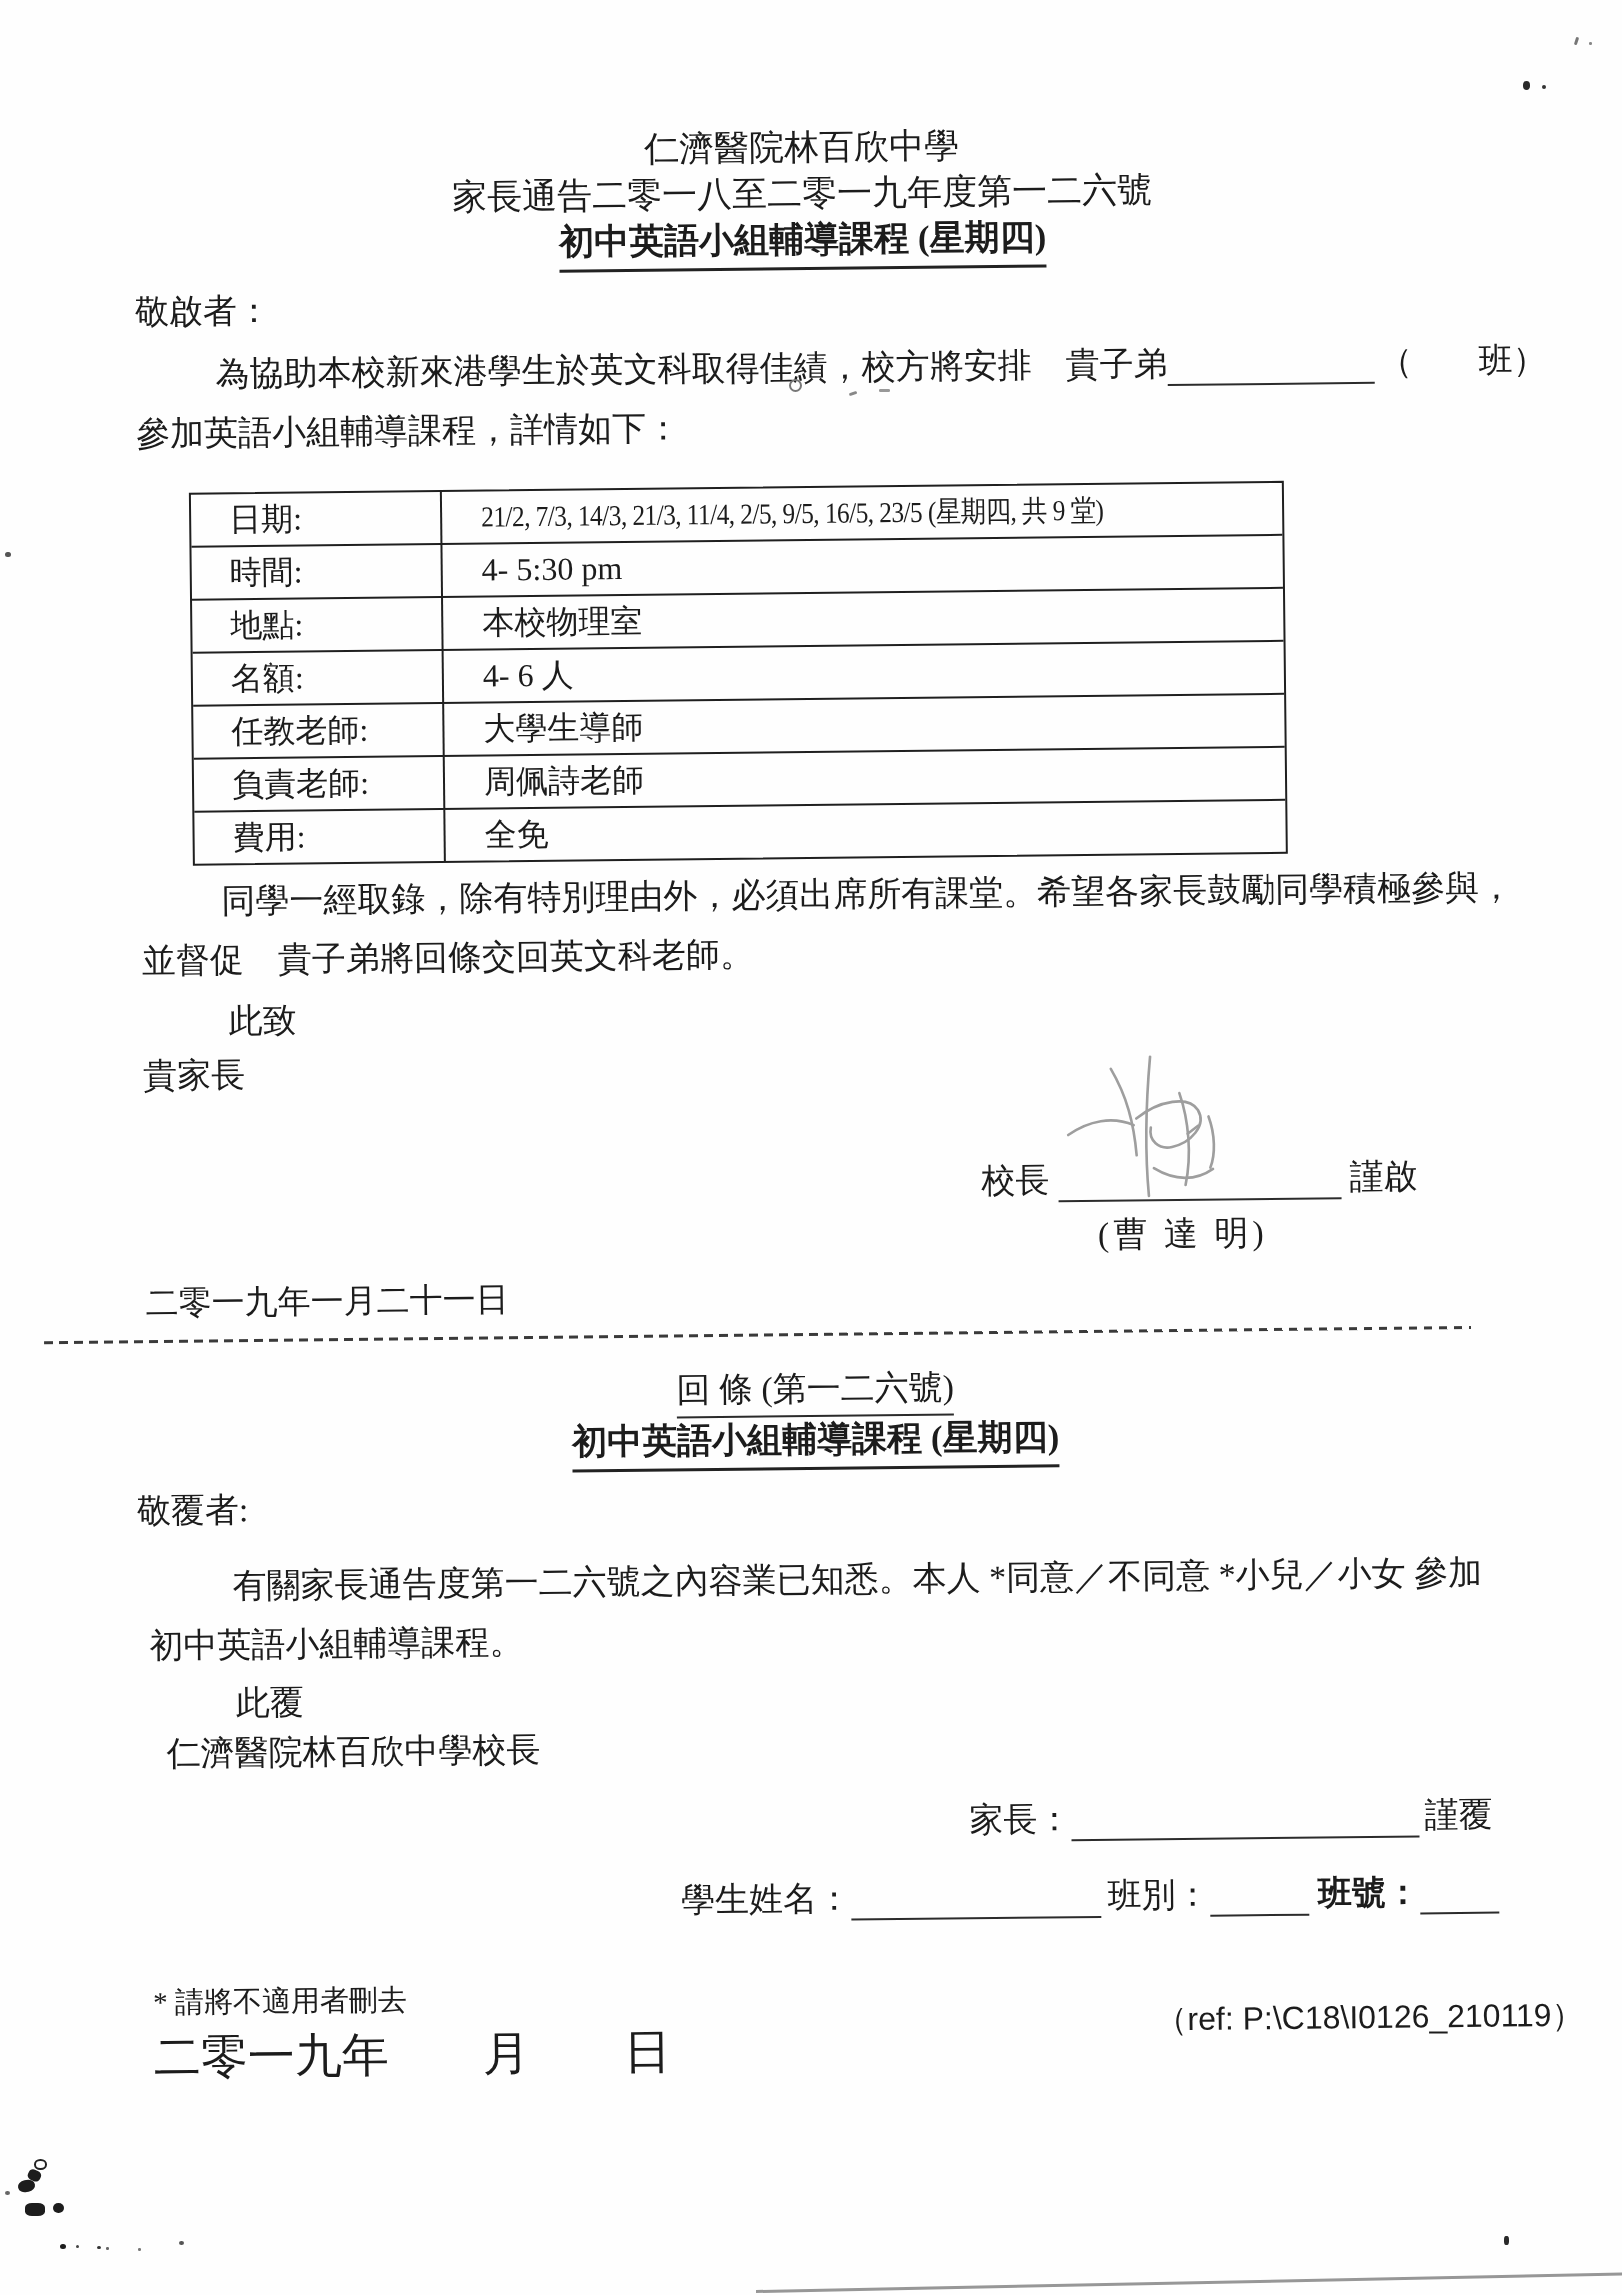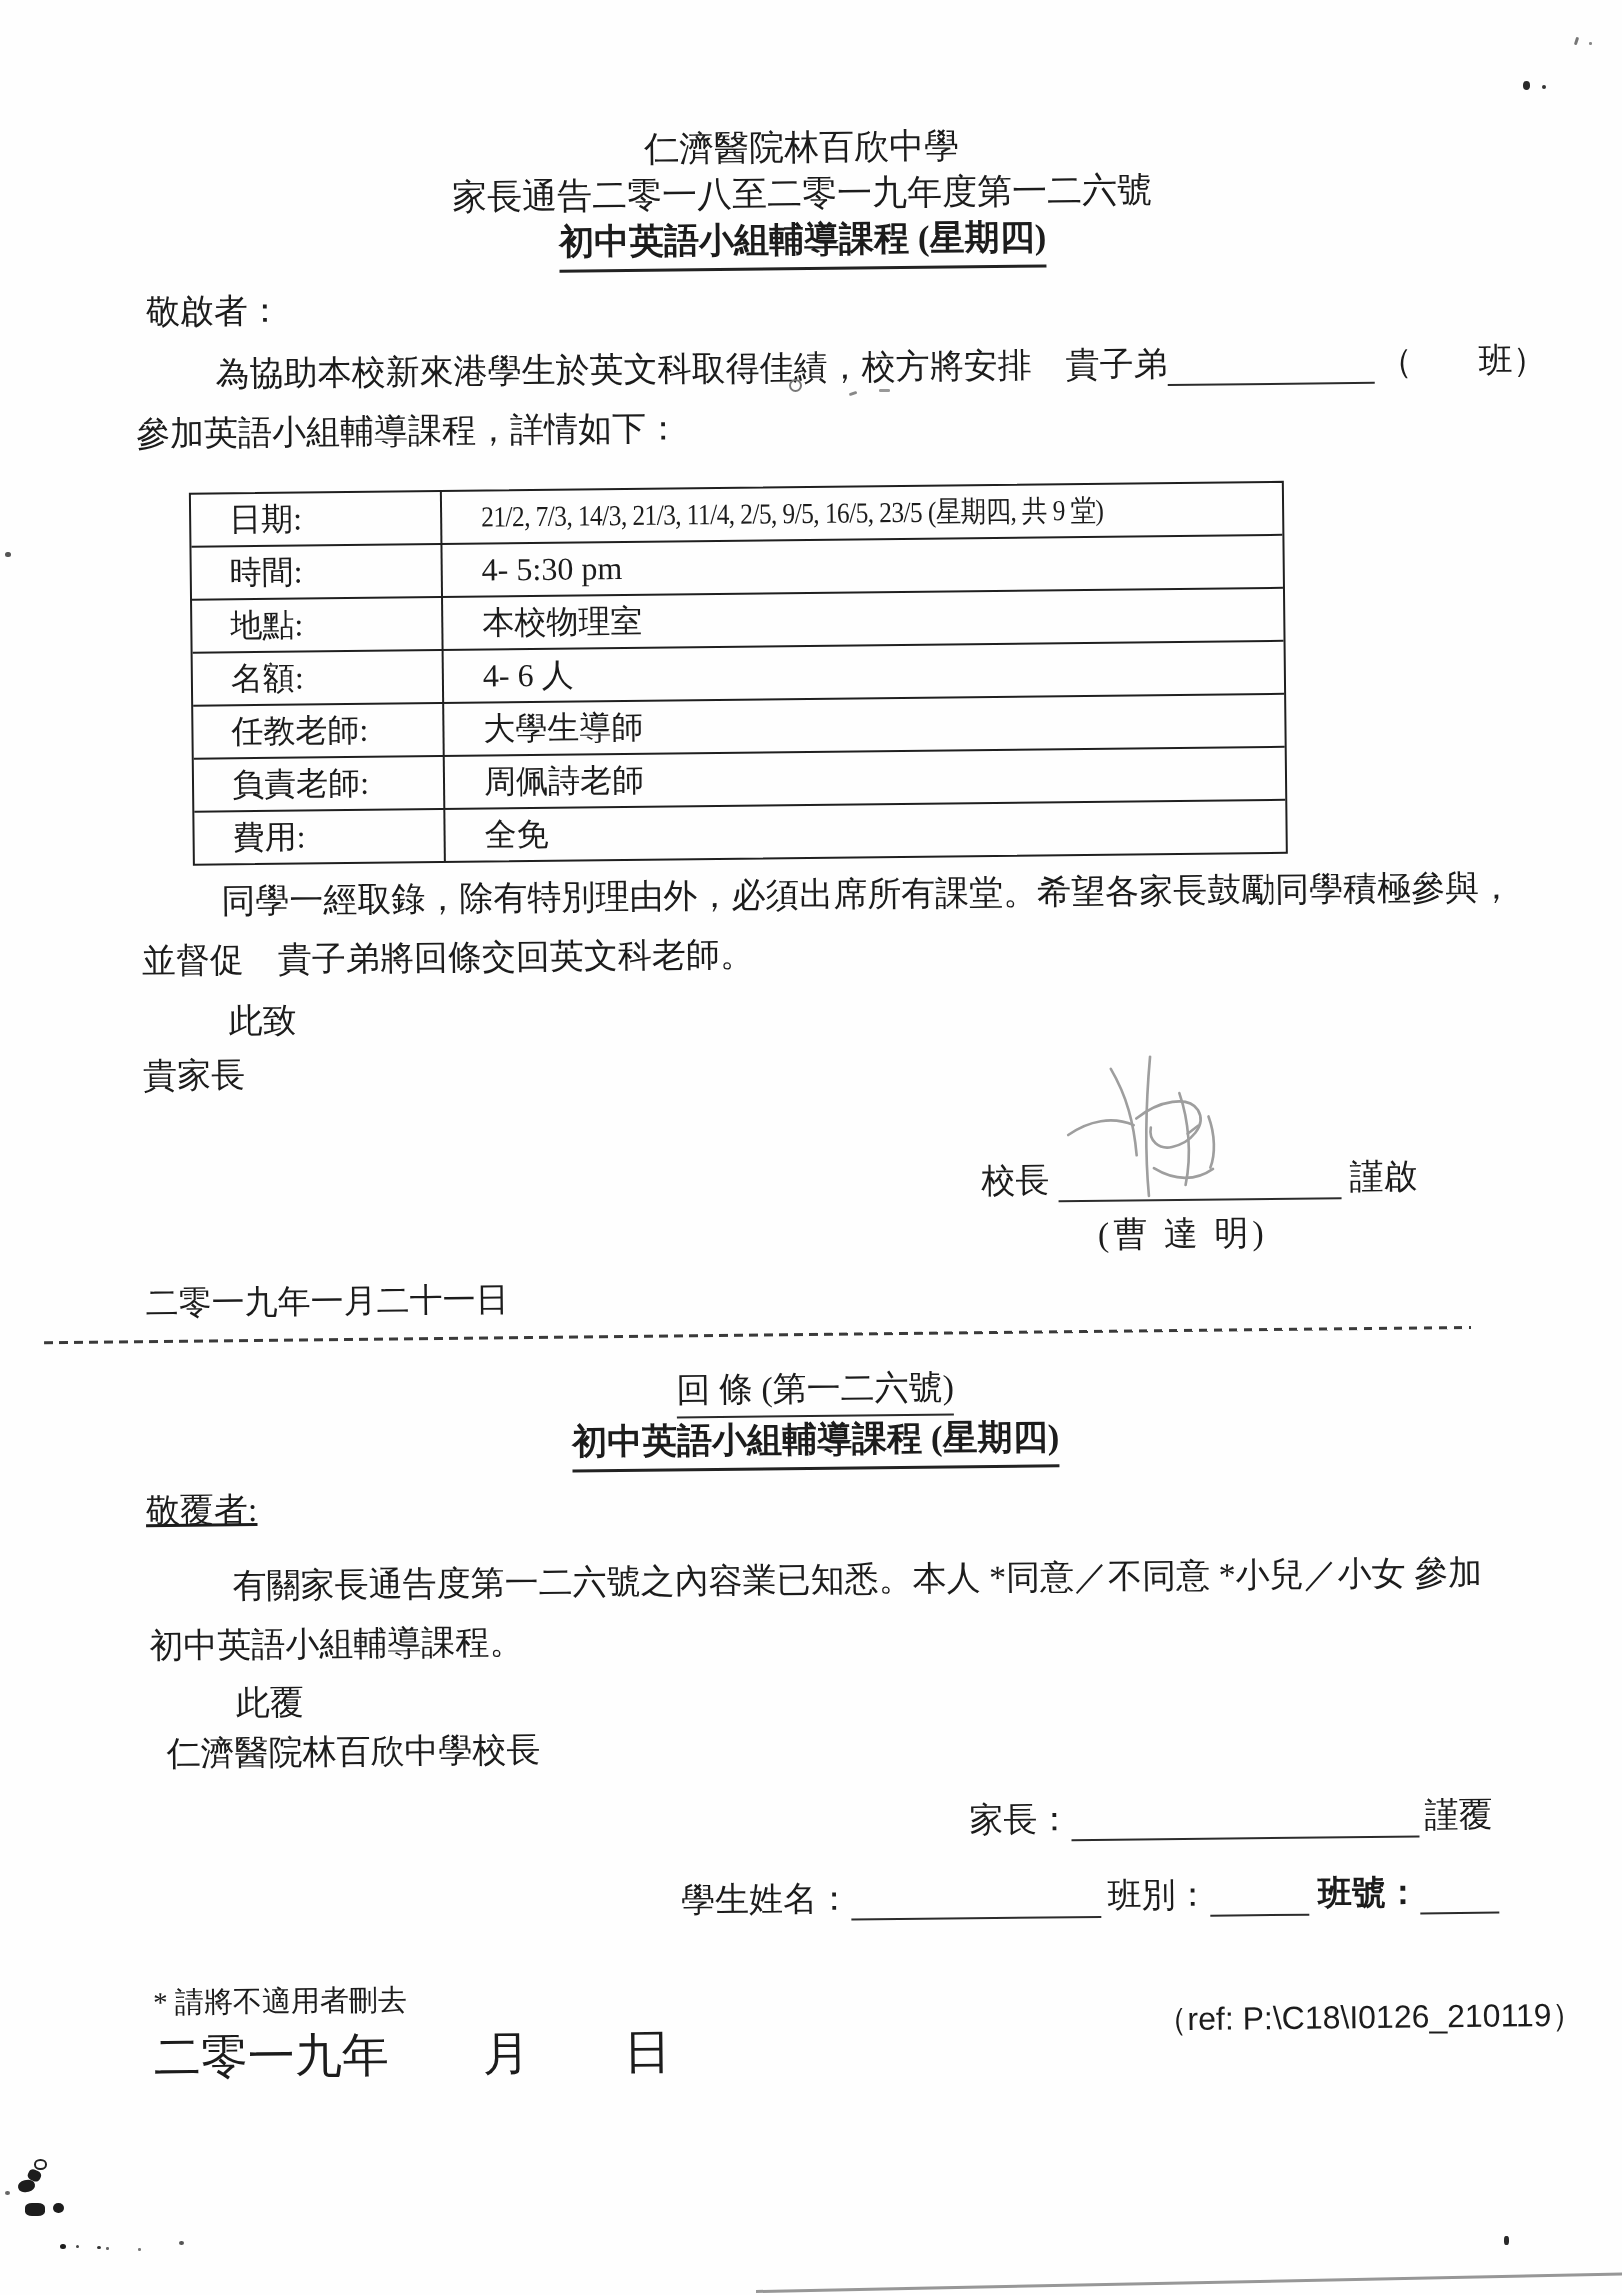--- a/index.html
+++ b/index.html
@@ -44,21 +44,21 @@
 
 <div id="page">
   <div id="sheet">
 
     <div class="abs center t54" style="top:126px;">仁濟醫院林百欣中學</div>
     <div class="abs center t54" style="top:172px;">家長通告二零一八至二零一九年度第一二六號</div>
     <div class="abs center" style="top:218px;">
       <span class="ul t54 b">初中英語小組輔導課程 (星期四)</span>
     </div>
 
-    <div class="abs t52" style="left:154px;top:284px;">敬啟者：</div>
+    <div class="abs t52" style="left:143px;top:284px;">敬啟者：</div>
 
     <div class="abs line t52" style="left:223px;top:347px;">
       <span>為協助本校新來港學生於英文科取得佳績，校方將安排　貴子弟</span>
       <span class="blank" style="width:207px;"></span>
       <span style="margin-left:4px;">（</span>
       <span class="gap" style="width:66px;"></span>
       <span>班）</span>
     </div>
     <div class="abs t52" style="left:143px;top:406px;">參加英語小組輔導課程，詳情如下：</div>
 
@@ -124,21 +124,21 @@
 
     <div id="divider"></div>
 
     <div class="abs center" style="top:1368px;">
       <span class="ul-thin t52">回 條 (第一二六號)</span>
     </div>
     <div class="abs center" style="top:1418px;">
       <span class="ul t54 b">初中英語小組輔導課程 (星期四)</span>
     </div>
 
-    <div class="abs t52" style="left:141px;top:1483px;text-decoration:underline;">敬覆者:</div>
+    <div class="abs t52" style="left:132px;top:1483px;">敬覆者:</div>
     <div class="abs t52" style="left:227px;top:1559px;">有關家長通告度第一二六號之內容業已知悉。本人 *同意／不同意 *小兒／小女 參加</div>
     <div class="abs t52" style="left:143px;top:1618px;">初中英語小組輔導課程。</div>
     <div class="abs t52" style="left:229px;top:1676px;">此覆</div>
     <div class="abs t52" style="left:159px;top:1726px;">仁濟醫院林百欣中學校長</div>
 
     <div class="abs line t52" style="left:961px;top:1801px;">
       <span>家長：</span>
       <span class="blank" style="width:348px;"></span>
       <span style="margin-left:5.3px;">謹覆</span>
     </div>

